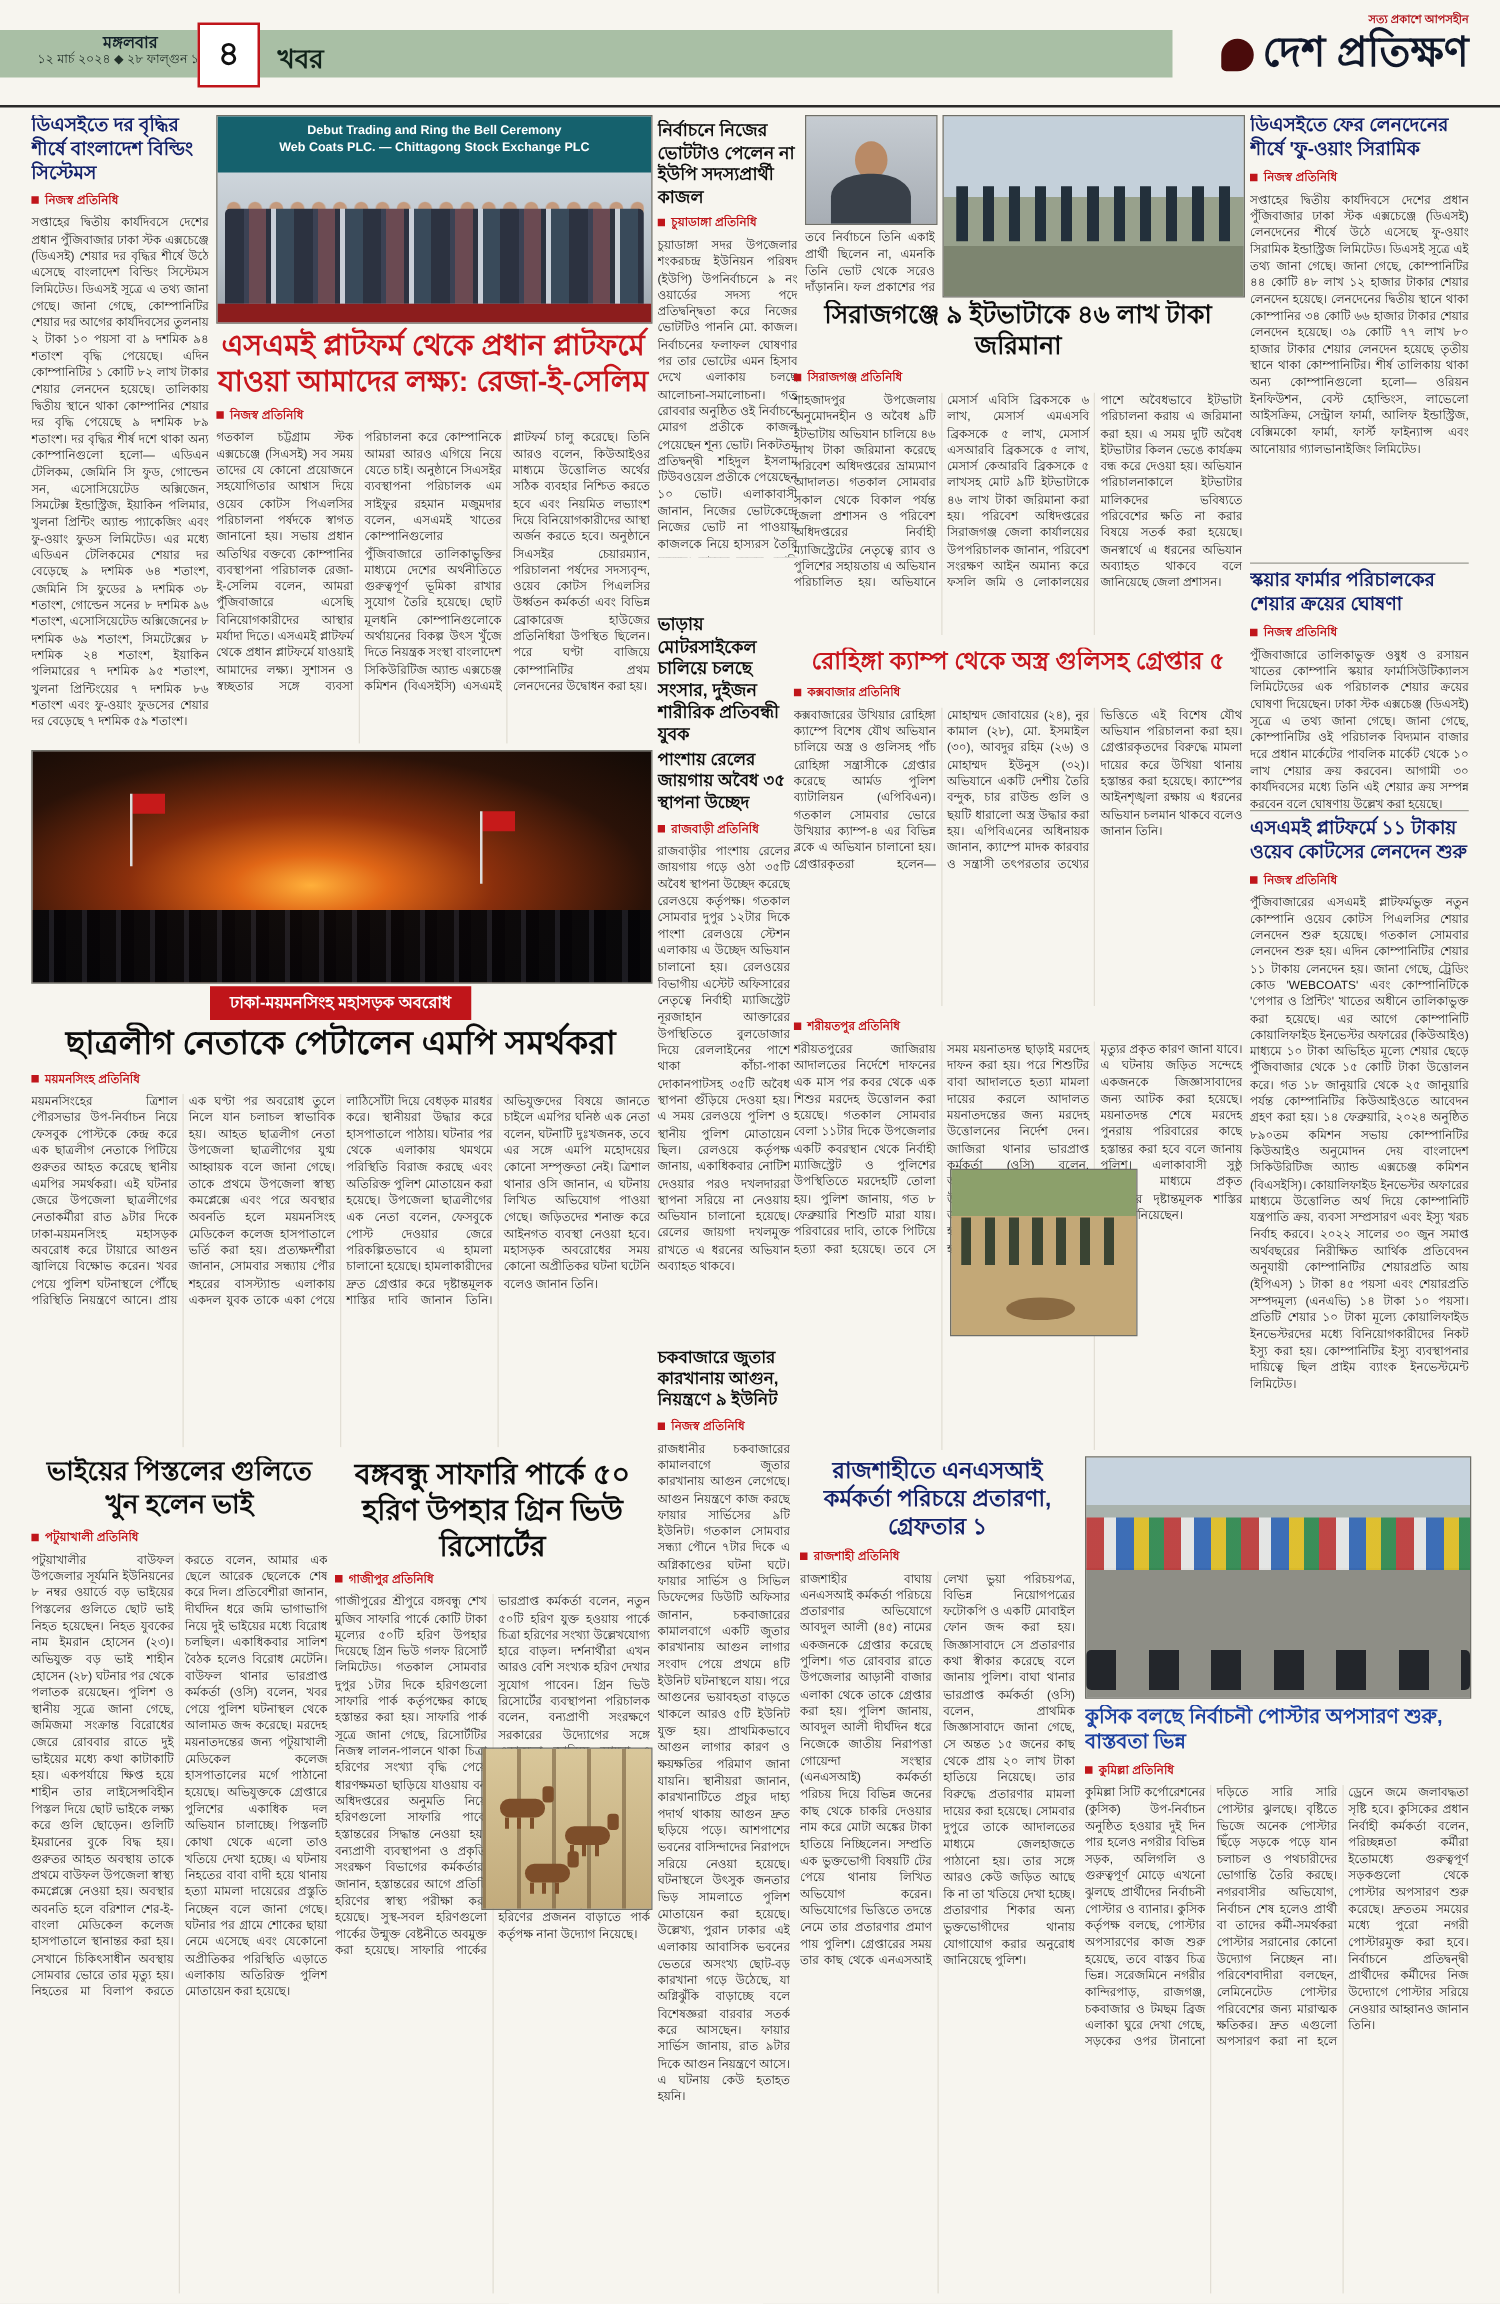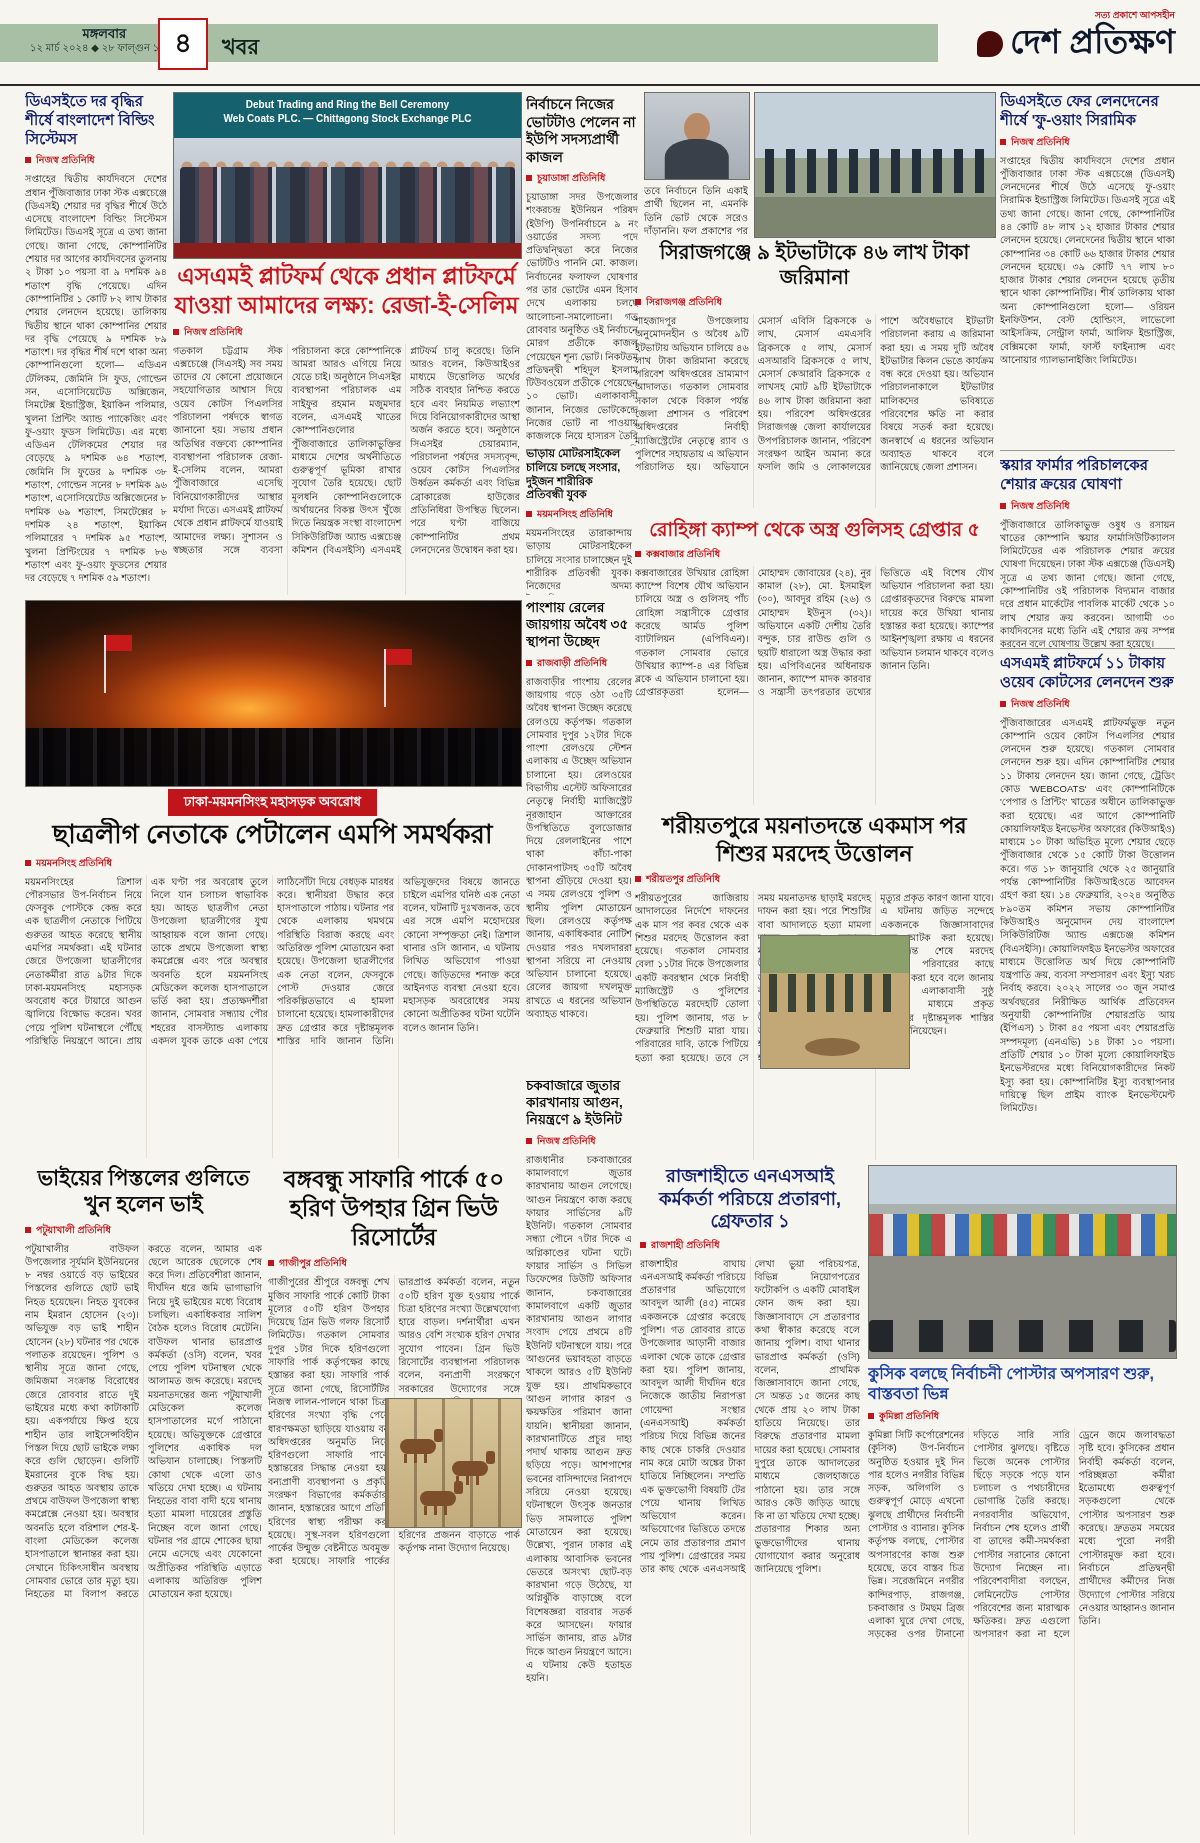--- a/index.html
+++ b/index.html
@@ -17,21 +17,21 @@
   .tagline{font-size:9px;color:#b0121a;font-weight:bold;margin-bottom:2px;}
   .logo{font-size:33px;font-weight:bold;color:#0f172a;line-height:1.05;}
   .logomark{display:inline-block;width:26px;height:26px;background:#4a0b0b;border-radius:50% 50% 50% 4px;margin-right:7px;vertical-align:middle;}
   .toprule{position:absolute;left:0;top:84px;width:1200px;border-top:2px solid #2a2a2a;}
 
   
   .art{position:absolute;display:flex;flex-direction:column;z-index:1;overflow:hidden;}
   .hl{margin:0 0 3px;font-weight:bold;line-height:1.25;}
   .navy{color:#14226b;} .red{color:#c8161d;} .blk{color:#0d0d0d;} .blue{color:#1b3fa0;}
   .ctr{text-align:center;}
-  .s13{font-size:11px;} .s135{font-size:13.5px;} .s14{font-size:14px;} .s15{font-size:15px;}
+  .s13{font-size:14px;margin-top:44px;} .s135{font-size:13.5px;} .s14{font-size:14px;} .s15{font-size:15px;}
   .s16{font-size:16px;} .s18{font-size:18px;} .s19{font-size:19px;} .s20{font-size:20px;}
   .s21{font-size:21px;} .s22{font-size:22px;} .s23{font-size:23px;} .s26{font-size:26px;}
   .by{color:#c0151a;font-weight:bold;font-size:9.5px;margin:2px 0 4px;flex:none;}
   .bysq{display:inline-block;width:6px;height:6px;background:#c0151a;margin-right:5px;}
   .body{flex:1;overflow:hidden;font-size:9.5px;line-height:1.4;text-align:justify;color:#1c1c1c;}
   .c2{column-count:2;column-gap:9px;column-rule:1px solid #e2ded4;}
   .c3{column-count:3;column-gap:9px;column-rule:1px solid #e2ded4;}
   .c4{column-count:4;column-gap:9px;column-rule:1px solid #e2ded4;}
   .sep{border-top:1px solid #9a9a92;padding-top:5px;}
 
@@ -156,21 +156,20 @@
     <div class="body c3">শাহজাদপুর উপজেলায় অনুমোদনহীন ও অবৈধ ৯টি ইটভাটায় অভিযান চালিয়ে ৪৬ লাখ টাকা জরিমানা করেছে পরিবেশ অধিদপ্তরের ভ্রাম্যমাণ আদালত। গতকাল সোমবার সকাল থেকে বিকাল পর্যন্ত জেলা প্রশাসন ও পরিবেশ অধিদপ্তরের নির্বাহী ম্যাজিস্ট্রেটের নেতৃত্বে র‍্যাব ও পুলিশের সহায়তায় এ অভিযান পরিচালিত হয়। অভিযানে মেসার্স এবিসি ব্রিকসকে ৬ লাখ, মেসার্স এমএসবি ব্রিকসকে ৫ লাখ, মেসার্স এসআরবি ব্রিকসকে ৫ লাখ, মেসার্স কেআরবি ব্রিকসকে ৫ লাখসহ মোট ৯টি ইটভাটাকে ৪৬ লাখ টাকা জরিমানা করা হয়। পরিবেশ অধিদপ্তরের সিরাজগঞ্জ জেলা কার্যালয়ের উপপরিচালক জানান, পরিবেশ সংরক্ষণ আইন অমান্য করে ফসলি জমি ও লোকালয়ের পাশে অবৈধভাবে ইটভাটা পরিচালনা করায় এ জরিমানা করা হয়। এ সময় দুটি অবৈধ ইটভাটার কিলন ভেঙে কার্যক্রম বন্ধ করে দেওয়া হয়। অভিযান পরিচালনাকালে ইটভাটার মালিকদের ভবিষ্যতে পরিবেশের ক্ষতি না করার বিষয়ে সতর্ক করা হয়েছে। জনস্বার্থে এ ধরনের অভিযান অব্যাহত থাকবে বলে জানিয়েছে জেলা প্রশাসন।</div>
   </div>
 
   <div class="art" style="left:635px;top:518px;width:359px;height:287px">
     <h2 class="hl red s19 ctr">রোহিঙ্গা ক্যাম্প থেকে অস্ত্র গুলিসহ গ্রেপ্তার ৫</h2>
     <div class="by"><span class="bysq"></span><span>কক্সবাজার প্রতিনিধি</span></div>
     <div class="body c3">কক্সবাজারের উখিয়ার রোহিঙ্গা ক্যাম্পে বিশেষ যৌথ অভিযান চালিয়ে অস্ত্র ও গুলিসহ পাঁচ রোহিঙ্গা সন্ত্রাসীকে গ্রেপ্তার করেছে আর্মড পুলিশ ব্যাটালিয়ন (এপিবিএন)। গতকাল সোমবার ভোরে উখিয়ার ক্যাম্প-৪ এর বিভিন্ন ব্লকে এ অভিযান চালানো হয়। গ্রেপ্তারকৃতরা হলেন— মোহাম্মদ জোবায়ের (২৪), নুর কামাল (২৮), মো. ইসমাইল (৩০), আবদুর রহিম (২৬) ও মোহাম্মদ ইউনুস (৩২)। অভিযানে একটি দেশীয় তৈরি বন্দুক, চার রাউন্ড গুলি ও ছয়টি ধারালো অস্ত্র উদ্ধার করা হয়। এপিবিএনের অধিনায়ক জানান, ক্যাম্পে মাদক কারবার ও সন্ত্রাসী তৎপরতার তথ্যের ভিত্তিতে এই বিশেষ যৌথ অভিযান পরিচালনা করা হয়। গ্রেপ্তারকৃতদের বিরুদ্ধে মামলা দায়ের করে উখিয়া থানায় হস্তান্তর করা হয়েছে। ক্যাম্পের আইনশৃঙ্খলা রক্ষায় এ ধরনের অভিযান চলমান থাকবে বলেও জানান তিনি।</div>
   </div>
 
   <div class="art" style="left:635px;top:812px;width:359px;height:348px">
-    <h2 class="hl blk s22 ctr">শরীয়তপুরে ময়নাতদন্তে একমাস পর শিশুর মরদেহ উত্তোলন</h2>
     <div class="by"><span class="bysq"></span><span>শরীয়তপুর প্রতিনিধি</span></div>
     <div class="body c3">শরীয়তপুরের জাজিরায় আদালতের নির্দেশে দাফনের এক মাস পর কবর থেকে এক শিশুর মরদেহ উত্তোলন করা হয়েছে। গতকাল সোমবার বেলা ১১টার দিকে উপজেলার একটি কবরস্থান থেকে নির্বাহী ম্যাজিস্ট্রেট ও পুলিশের উপস্থিতিতে মরদেহটি তোলা হয়। পুলিশ জানায়, গত ৮ ফেব্রুয়ারি শিশুটি মারা যায়। পরিবারের দাবি, তাকে পিটিয়ে হত্যা করা হয়েছে। তবে সে সময় ময়নাতদন্ত ছাড়াই মরদেহ দাফন করা হয়। পরে শিশুটির বাবা আদালতে হত্যা মামলা দায়ের করলে আদালত ময়নাতদন্তের জন্য মরদেহ উত্তোলনের নির্দেশ দেন। জাজিরা থানার ভারপ্রাপ্ত কর্মকর্তা (ওসি) বলেন, আদালতের নির্দেশে মরদেহ উত্তোলন করে ময়নাতদন্তের জন্য শরীয়তপুর সদর হাসপাতালের মর্গে পাঠানো হয়েছে। প্রতিবেদন পাওয়ার পর মৃত্যুর প্রকৃত কারণ জানা যাবে। এ ঘটনায় জড়িত সন্দেহে একজনকে জিজ্ঞাসাবাদের জন্য আটক করা হয়েছে। ময়নাতদন্ত শেষে মরদেহ পুনরায় পরিবারের কাছে হস্তান্তর করা হবে বলে জানায় পুলিশ। এলাকাবাসী সুষ্ঠু তদন্তের মাধ্যমে প্রকৃত দোষীদের দৃষ্টান্তমূলক শাস্তির দাবি জানিয়েছেন।</div>
   </div>
 
   <div class="art" style="left:1000px;top:92px;width:175px;height:352px">
     <h2 class="hl navy s15">ডিএসইতে ফের লেনদেনের শীর্ষে 'ফু-ওয়াং সিরামিক</h2>
     <div class="by"><span class="bysq"></span><span>নিজস্ব প্রতিনিধি</span></div>
     <div class="body">সপ্তাহের দ্বিতীয় কার্যদিবসে দেশের প্রধান পুঁজিবাজার ঢাকা স্টক এক্সচেঞ্জে (ডিএসই) লেনদেনের শীর্ষে উঠে এসেছে ফু-ওয়াং সিরামিক ইন্ডাস্ট্রিজ লিমিটেড। ডিএসই সূত্রে এই তথ্য জানা গেছে। জানা গেছে, কোম্পানিটির ৪৪ কোটি ৪৮ লাখ ১২ হাজার টাকার শেয়ার লেনদেন হয়েছে। লেনদেনের দ্বিতীয় স্থানে থাকা কোম্পানির ৩৪ কোটি ৬৬ হাজার টাকার শেয়ার লেনদেন হয়েছে। ৩৯ কোটি ৭৭ লাখ ৮০ হাজার টাকার শেয়ার লেনদেন হয়েছে তৃতীয় স্থানে থাকা কোম্পানিটির। শীর্ষ তালিকায় থাকা অন্য কোম্পানিগুলো হলো— ওরিয়ন ইনফিউশন, বেস্ট হোল্ডিংস, লাভেলো আইসক্রিম, সেন্ট্রাল ফার্মা, আলিফ ইন্ডাস্ট্রিজ, বেক্সিমকো ফার্মা, ফার্স্ট ফাইন্যান্স এবং আনোয়ার গ্যালভানাইজিং লিমিটেড।</div>
   </div>
 

